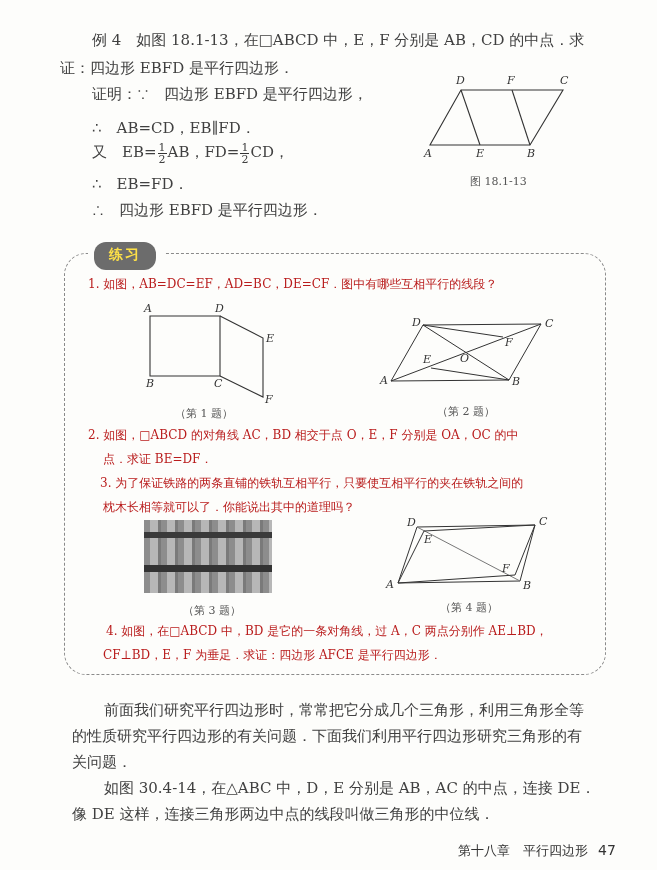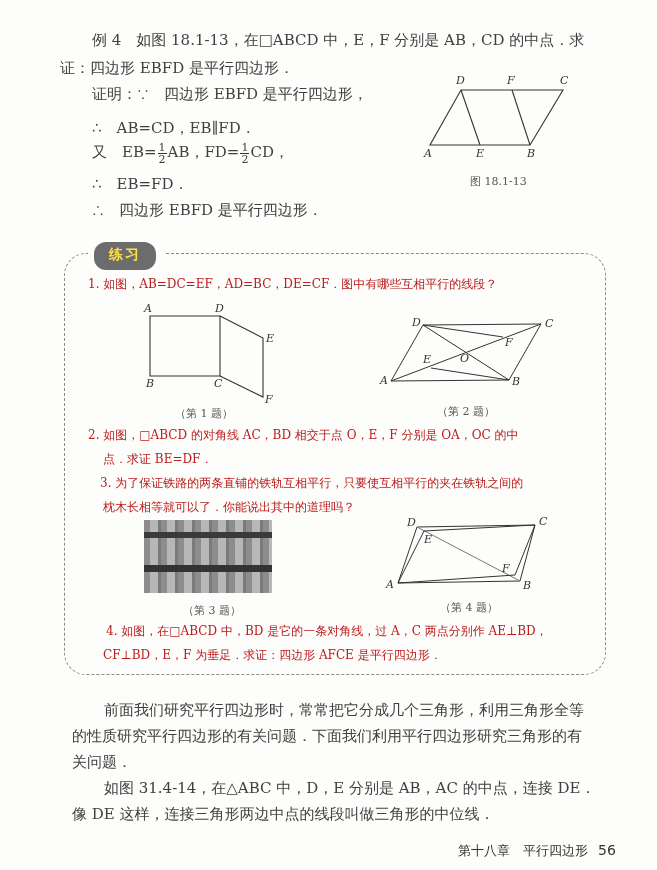--- a/index.html
+++ b/index.html
@@ -128,18 +128,18 @@
 <span class="lbl" style="left:386px; top:578px;">A</span>
 <span class="lbl" style="left:523px; top:579px;">B</span>
 <span class="cap" style="left:440px; top:600px;">（第 4 题）</span>
 
 <div class="t s" style="left:88px; top:622px;margin-left:18px;">4. 如图，在□ABCD 中，BD 是它的一条对角线，过 A，C 两点分别作 AE⊥BD，</div>
 <div class="t s" style="left:103px; top:646px;">CF⊥BD，E，F 为垂足．求证：四边形 AFCE 是平行四边形．</div>
 
 <div class="t" style="left:104px; top:700px;">前面我们研究平行四边形时，常常把它分成几个三角形，利用三角形全等</div>
 <div class="t" style="left:72px; top:726px;">的性质研究平行四边形的有关问题．下面我们利用平行四边形研究三角形的有</div>
 <div class="t" style="left:72px; top:752px;">关问题．</div>
-<div class="t" style="left:104px; top:778px;">如图 31.4-14，在△ABC 中，D，E 分别是 AB，AC 的中点，连接 DE．</div>
+<div class="t" style="left:104px; top:778px;">如图 30.4-14，在△ABC 中，D，E 分别是 AB，AC 的中点，连接 DE．</div>
 <div class="t" style="left:72px; top:804px;">像 DE 这样，连接三角形两边中点的线段叫做三角形的中位线．</div>
 
 <div class="footer">
-  <span>第十八章　平行四边形</span><span class="pg">56</span>
+  <span>第十八章　平行四边形</span><span class="pg">47</span>
 </div>
 
 </body></html>

